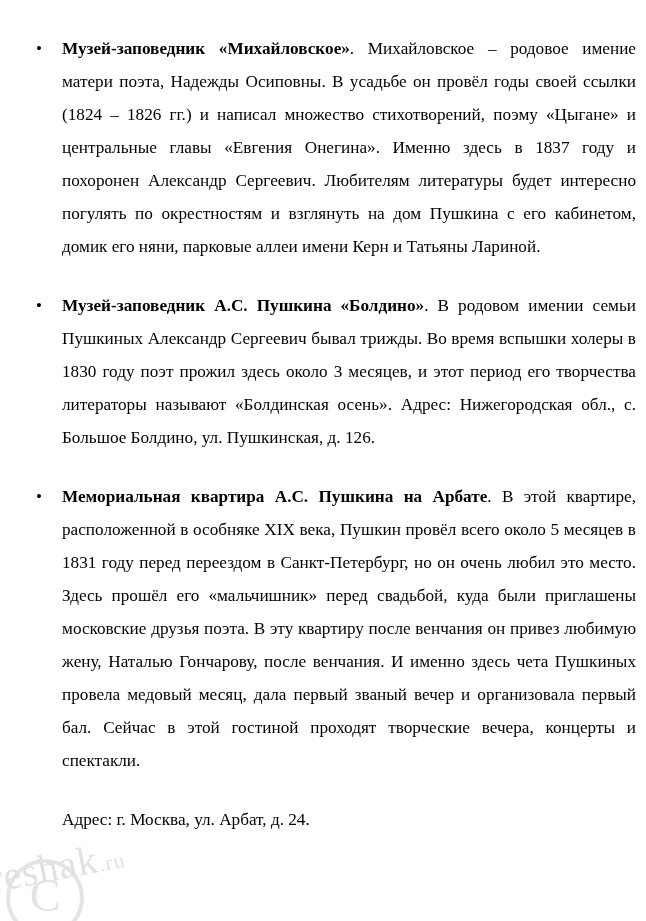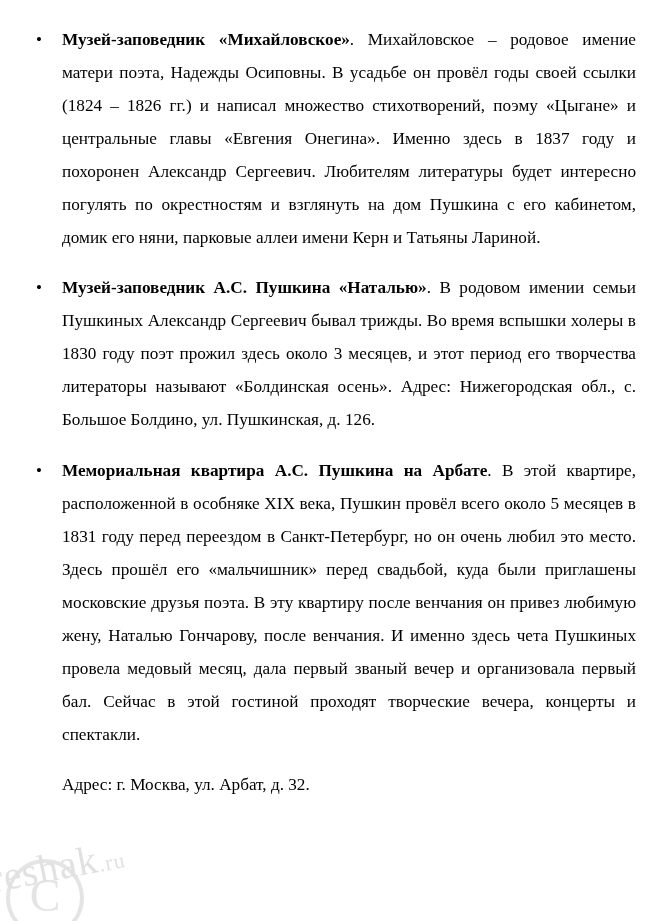--- a/index.html
+++ b/index.html
@@ -43,20 +43,21 @@
     font-size: 17px;
     line-height: 33px;
   }
 
   .para {
     font-size: 17.2px;
     line-height: 33px;
     text-align: justify;
     text-justify: inter-word;
     hyphens: none;
+    margin-top: 26px;
   }
 
   .para b {
     font-weight: bold;
   }
 
   .last-line {
     text-align: left;
   }
 
@@ -112,27 +113,27 @@
 
   <ul class="bullets">
 
     <li class="bullet-item">
       <span class="marker">•</span>
       <p class="para"><b>Музей-заповедник «Михайловское»</b><span>. Михайловское – родовое имение матери поэта, Надежды Осиповны. В усадьбе он провёл годы своей ссылки (1824 – 1826 гг.) и написал множество стихотворений, поэму «Цыгане» и центральные главы «Евгения Онегина». Именно здесь в 1837 году и похоронен Александр Сергеевич. Любителям литературы будет интересно погулять по окрестностям и взглянуть на дом Пушкина с его кабинетом, домик его няни, парковые аллеи имени Керн и Татьяны Лариной.</span></p>
     </li>
 
     <li class="bullet-item">
       <span class="marker">•</span>
-      <p class="para"><b>Музей-заповедник А.С. Пушкина «Наталью»</b><span>. В родовом имении семьи Пушкиных Александр Сергеевич бывал трижды. Во время вспышки холеры в 1830 году поэт прожил здесь около 3 месяцев, и этот период его творчества литераторы называют «Болдинская осень». Адрес: Нижегородская обл., с. Большое Болдино, ул. Пушкинская, д. 126.</span></p>
+      <p class="para"><b>Музей-заповедник А.С. Пушкина «Болдино»</b><span>. В родовом имении семьи Пушкиных Александр Сергеевич бывал трижды. Во время вспышки холеры в 1830 году поэт прожил здесь около 3 месяцев, и этот период его творчества литераторы называют «Болдинская осень». Адрес: Нижегородская обл., с. Большое Болдино, ул. Пушкинская, д. 126.</span></p>
     </li>
 
     <li class="bullet-item">
       <span class="marker">•</span>
       <p class="para"><b>Мемориальная квартира А.С. Пушкина на Арбате</b><span>. В этой квартире, расположенной в особняке XIX века, Пушкин провёл всего около 5 месяцев в 1831 году перед переездом в Санкт-Петербург, но он очень любил это место. Здесь прошёл его «мальчишник» перед свадьбой, куда были приглашены московские друзья поэта. В эту квартиру после венчания он привез любимую жену, Наталью Гончарову, после венчания. И именно здесь чета Пушкиных провела медовый месяц, дала первый званый вечер и организовала первый бал. Сейчас в этой гостиной проходят творческие вечера, концерты и спектакли.</span></p>
-      <p class="para last-line">Адрес: г. Москва, ул. Арбат, д. 32.</p>
+      <p class="para last-line">Адрес: г. Москва, ул. Арбат, д. 24.</p>
     </li>
 
   </ul>
 
   <div class="watermark">
     <div class="wm-circle"></div>
     <div class="wm-text"><span>reshak</span><span class="small">.ru</span></div>
   </div>
 
 </div>

